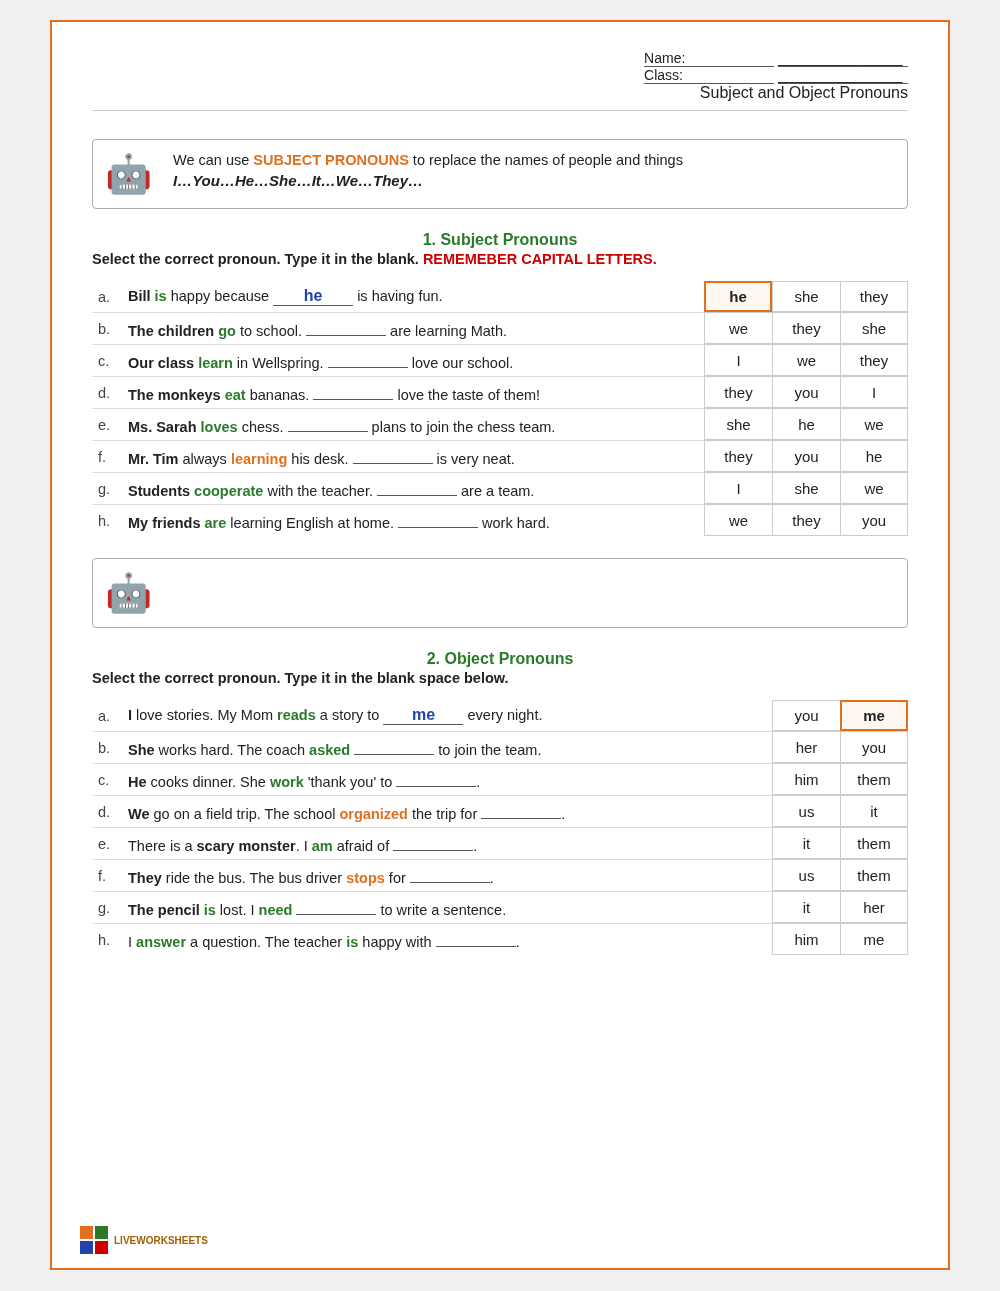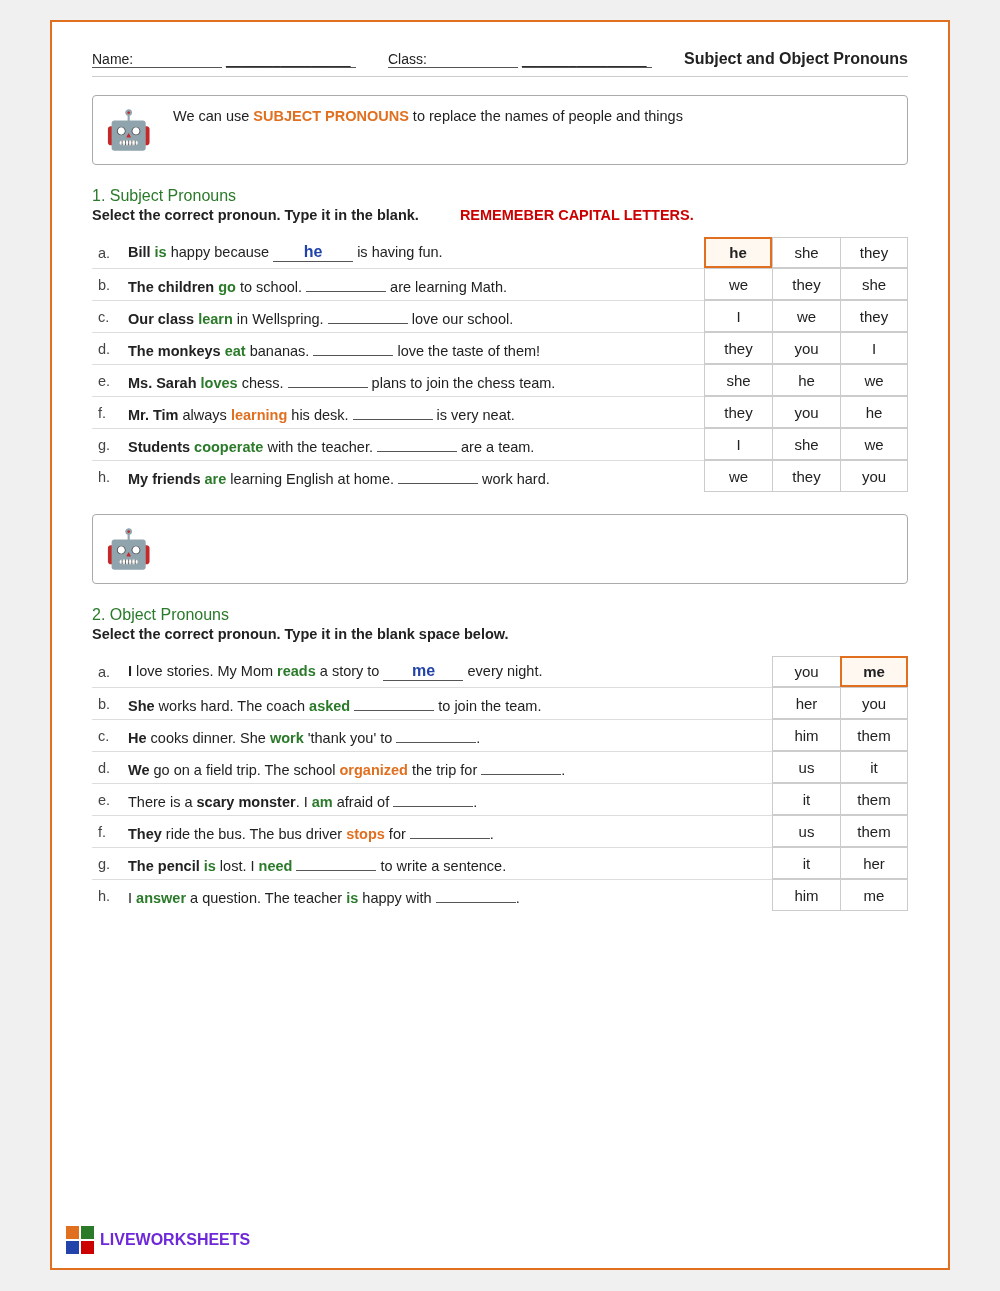--- a/index.html
+++ b/index.html
@@ -18,35 +18,36 @@
       min-height: 1250px;
       border: 2.5px solid #e07020;
       padding: 28px 40px 30px 40px;
       position: relative;
     }
     
     .header-row {
       display: flex;
       justify-content: space-between;
       align-items: flex-end;
-      margin-bottom: 18px;
+      margin-bottom: 28px;
       border-bottom: 1.5px solid #ccc;
       padding-bottom: 8px;
+      flex-direction: column;
     }
     .header-field {
       font-size: 14px;
     }
     .header-field span {
       display: inline-block;
       border-bottom: 1.5px solid #555;
       min-width: 130px;
     }
     .header-title {
       font-size: 16px;
-      font-weight: bold;
+      font-weight: normal;
       color: #222;
     }
 
     
     .info-box {
       border: 1.5px solid #aaa;
       border-radius: 4px;
       padding: 12px 16px 12px 80px;
       margin-bottom: 22px;
       position: relative;
@@ -64,28 +65,29 @@
       font-size: 14.5px;
       margin-bottom: 4px;
     }
     .info-box .pronoun-list {
       font-weight: bold;
       font-size: 15px;
       font-style: italic;
       color: #222;
     }
     .bold-orange { font-weight: bold; color: #e07020; }
-    .bold-red { font-weight: bold; color: #cc0000; margin-left: 37px; }
+    .bold-red { font-weight: bold; color: #cc0000; }
 
     
     .section-num {
       font-size: 16px;
-      font-weight: normal;
+      font-weight: bold;
       color: #2a7a2a;
       margin-bottom: 2px;
+      text-align: center;
     }
     .section-instruction {
       font-size: 14.5px;
       margin-bottom: 14px;
       font-weight: bold;
     }
 
     
     .exercise-table {
       width: 100%;
@@ -138,26 +140,26 @@
       font-size: 16px;
       font-weight: bold;
       color: #2244aa;
       border-bottom: 1.5px solid #555;
     }
 
     
     .footer {
       position: absolute;
       bottom: 14px;
-      left: 14px;
+      left: 28px;
       display: flex;
       align-items: center;
-      font-size: 16px;
-      font-weight: bold;
-      color: #6d28d9;
+      font-size: 10px;
+      font-weight: bold;
+      color: #a16207;
     }
     .footer-icon {
       width: 28px;
       height: 28px;
       margin-right: 6px;
       display: inline-flex;
       align-items: center;
       justify-content: center;
     }
     .footer svg {
@@ -188,20 +190,21 @@
       <span style="border-bottom:1.5px solid #555; min-width:130px; display:inline-block;">________________</span>
     </div>
     <div class="header-title">Subject and Object Pronouns</div>
   </div>
 
   <div class="info-box">
     <div class="monster">🤖</div>
     <p>
       We can use <span class="bold-orange">SUBJECT PRONOUNS</span> to replace the names of people and things
     </p>
+    <p class="pronoun-list">I…You…He…She…It…We…They…</p>
   </div>
 
   <div>
     <div class="section-num">
       <span>1.</span>
       <span>Subject Pronouns</span>
     </div>
     <div class="section-instruction">
       <span>Select the correct pronoun. Type it in the blank. </span><span class="bold-red">REMEMEBER CAPITAL LETTERS.</span>
     </div>

